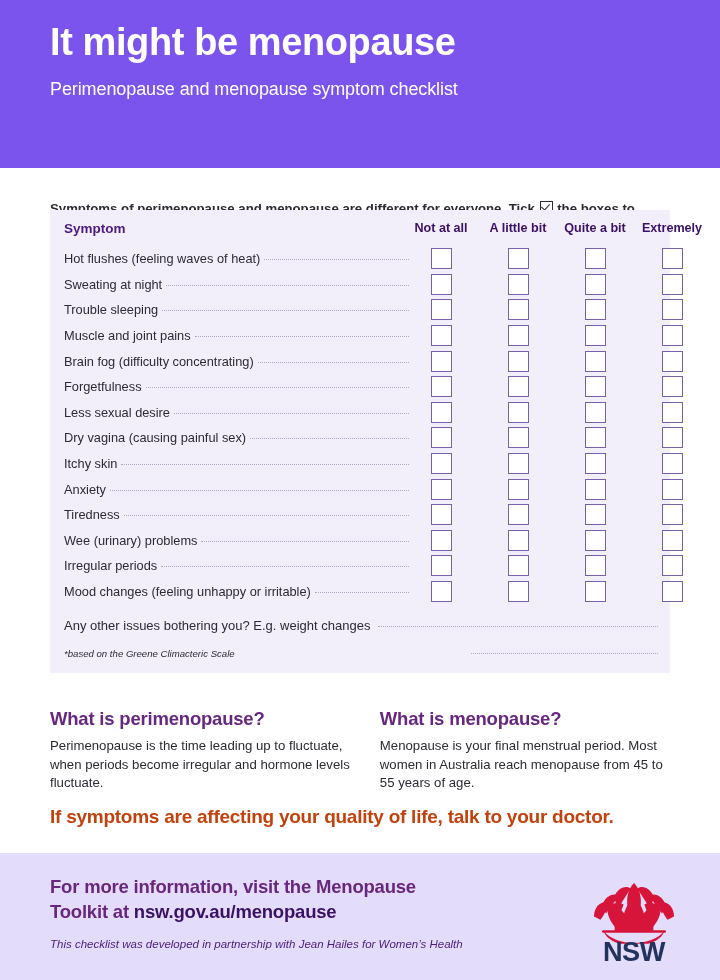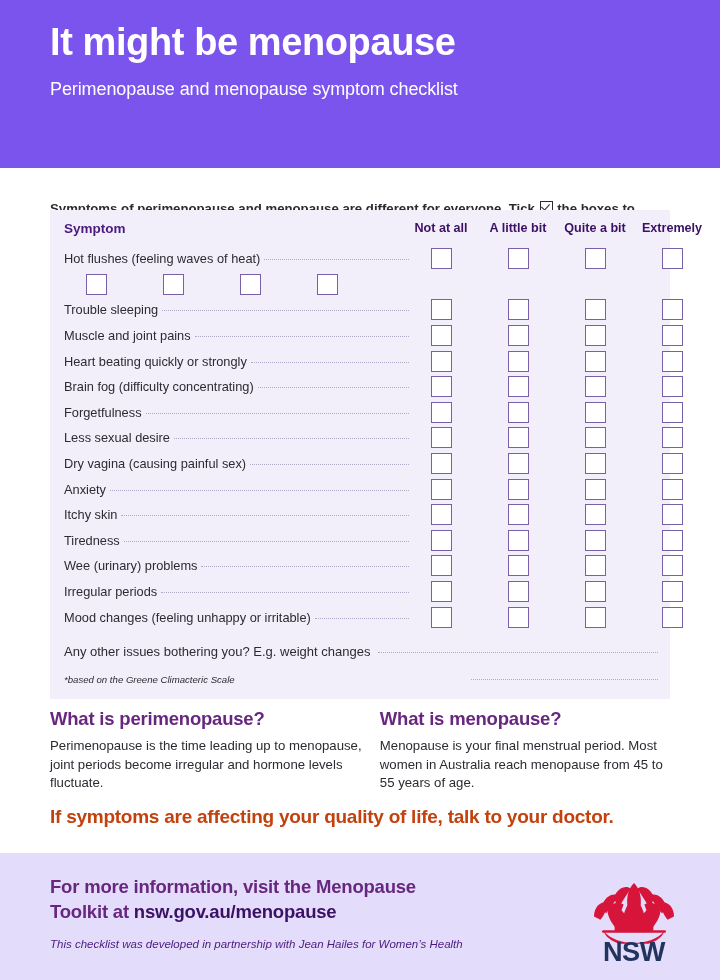--- a/index.html
+++ b/index.html
@@ -293,20 +293,24 @@
         <div class="col-gap"></div>
         <div class="cb-cell">
           <span class="cbox"></span>
         </div>
         <div class="col-gap"></div>
         <div class="cb-cell">
           <span class="cbox"></span>
         </div>
       </div>
       <div class="srow">
+        <div class="srow-label-wrap">
+          <span class="srow-label">Sweating at night</span>
+          <span class="leader"></span>
+        </div>
         <div class="cb-cell">
           <span class="cbox"></span>
         </div>
         <div class="col-gap"></div>
         <div class="cb-cell">
           <span class="cbox"></span>
         </div>
         <div class="col-gap"></div>
         <div class="cb-cell">
           <span class="cbox"></span>
@@ -353,41 +357,20 @@
         <div class="cb-cell">
           <span class="cbox"></span>
         </div>
         <div class="col-gap"></div>
         <div class="cb-cell">
           <span class="cbox"></span>
         </div>
       </div>
       <div class="srow">
         <div class="srow-label-wrap">
-          <span class="srow-label">Heart beating quickly or strongly</span>
-          <span class="leader"></span>
-        </div>
-        <div class="cb-cell">
-          <span class="cbox"></span>
-        </div>
-        <div class="col-gap"></div>
-        <div class="cb-cell">
-          <span class="cbox"></span>
-        </div>
-        <div class="col-gap"></div>
-        <div class="cb-cell">
-          <span class="cbox"></span>
-        </div>
-        <div class="col-gap"></div>
-        <div class="cb-cell">
-          <span class="cbox"></span>
-        </div>
-      </div>
-      <div class="srow">
-        <div class="srow-label-wrap">
           <span class="srow-label">Brain fog (difficulty concentrating)</span>
           <span class="leader"></span>
         </div>
         <div class="cb-cell">
           <span class="cbox"></span>
         </div>
         <div class="col-gap"></div>
         <div class="cb-cell">
           <span class="cbox"></span>
         </div>
@@ -458,42 +441,42 @@
         <div class="cb-cell">
           <span class="cbox"></span>
         </div>
         <div class="col-gap"></div>
         <div class="cb-cell">
           <span class="cbox"></span>
         </div>
       </div>
       <div class="srow">
         <div class="srow-label-wrap">
+          <span class="srow-label">Itchy skin</span>
+          <span class="leader"></span>
+        </div>
+        <div class="cb-cell">
+          <span class="cbox"></span>
+        </div>
+        <div class="col-gap"></div>
+        <div class="cb-cell">
+          <span class="cbox"></span>
+        </div>
+        <div class="col-gap"></div>
+        <div class="cb-cell">
+          <span class="cbox"></span>
+        </div>
+        <div class="col-gap"></div>
+        <div class="cb-cell">
+          <span class="cbox"></span>
+        </div>
+      </div>
+      <div class="srow">
+        <div class="srow-label-wrap">
           <span class="srow-label">Anxiety</span>
-          <span class="leader"></span>
-        </div>
-        <div class="cb-cell">
-          <span class="cbox"></span>
-        </div>
-        <div class="col-gap"></div>
-        <div class="cb-cell">
-          <span class="cbox"></span>
-        </div>
-        <div class="col-gap"></div>
-        <div class="cb-cell">
-          <span class="cbox"></span>
-        </div>
-        <div class="col-gap"></div>
-        <div class="cb-cell">
-          <span class="cbox"></span>
-        </div>
-      </div>
-      <div class="srow">
-        <div class="srow-label-wrap">
-          <span class="srow-label">Itchy skin</span>
           <span class="leader"></span>
         </div>
         <div class="cb-cell">
           <span class="cbox"></span>
         </div>
         <div class="col-gap"></div>
         <div class="cb-cell">
           <span class="cbox"></span>
         </div>
         <div class="col-gap"></div>
@@ -600,21 +583,21 @@
     <span class="foot-note">*based on the Greene Climacteric Scale</span>
     <span class="foot-line-spacer"></span>
     <span class="foot-line"></span>
   </div>
 
 </div>
 
 <div class="defs">
   <div class="def-col">
     <div class="def-title">What is perimenopause?</div>
-    <p class="def-body">Perimenopause is the time leading up to menopause, joint periods become irregular and hormone levels fluctuate.</p>
+    <p class="def-body">Perimenopause is the time leading up to fluctuate, when periods become irregular and hormone levels fluctuate.</p>
   </div>
   <div class="def-col right">
     <div class="def-title">What is menopause?</div>
     <p class="def-body">Menopause is your final menstrual period. Most women in Australia reach menopause from 45 to 55 years of age.</p>
   </div>
 </div>
 
 <div class="callout">If symptoms are affecting your quality of life, talk to your doctor.</div>
 
 <div class="footer-band">

